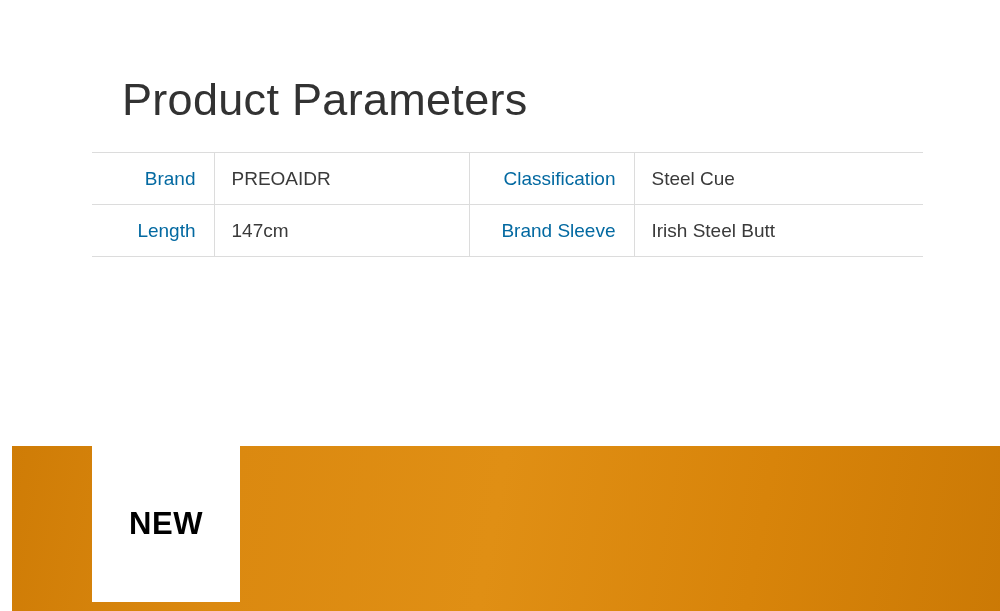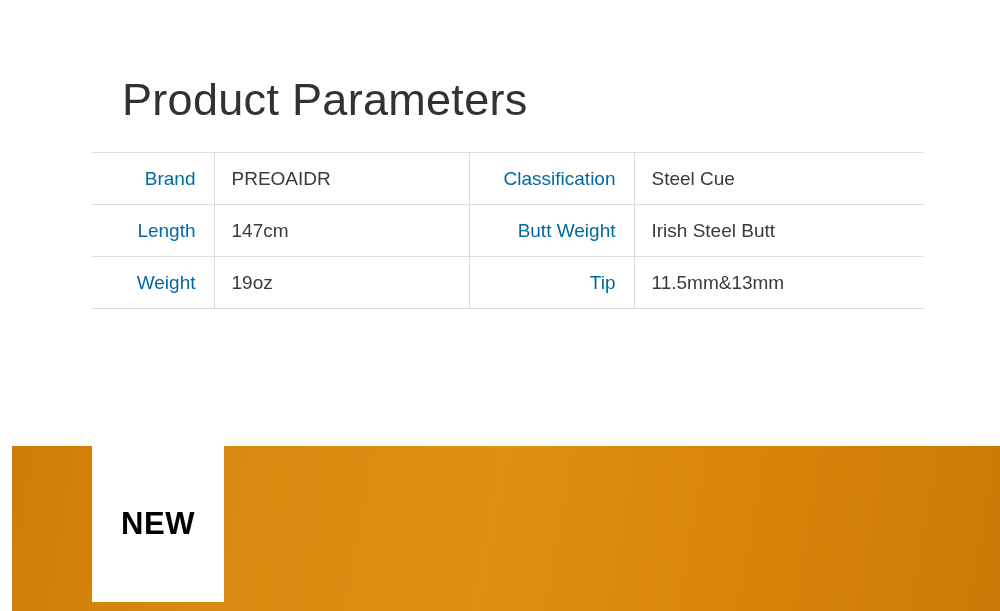--- a/index.html
+++ b/index.html
@@ -67,21 +67,21 @@
   
   #promo-banner {
     position:absolute;
     left:0; top:434px;
     width:1000px; height:177px;
     background:linear-gradient(100deg,#cf7c06 0%,#db8910 22%,#e08f14 48%,#d8840a 74%,#cb7905 100%);
   }
   #new-cue-badge {
     position:absolute;
     left:80px; top:434px;
-    width:132px; height:156px;
+    width:148px; height:156px;
     background:#ffffff;
     display:flex;
     flex-direction:column;
     align-items:center;
     justify-content:center;
   }
   #new-cue-badge .badge-line {
     font-size:31px;
     font-weight:bold;
     color:#000000;
@@ -107,28 +107,22 @@
     <tbody>
       <tr>
         <td class="label">Brand</td>
         <td class="value mid">PREOAIDR</td>
         <td class="label">Classification</td>
         <td class="value">Steel Cue</td>
       </tr>
       <tr>
         <td class="label">Length</td>
         <td class="value mid">147cm</td>
-        <td class="label">Butt Weight</td>
+        <td class="label">Brand Sleeve</td>
         <td class="value">Irish Steel Butt</td>
-      </tr>
-      <tr>
-        <td class="label">Weight</td>
-        <td class="value mid">19oz</td>
-        <td class="label">Tip</td>
-        <td class="value">11.5mm&amp;13mm</td>
       </tr>
     </tbody>
   </table>
 
   <div id="promo-banner">
     
   </div>
 
   <div id="new-cue-badge">
     <div class="badge-line">NEW</div>

